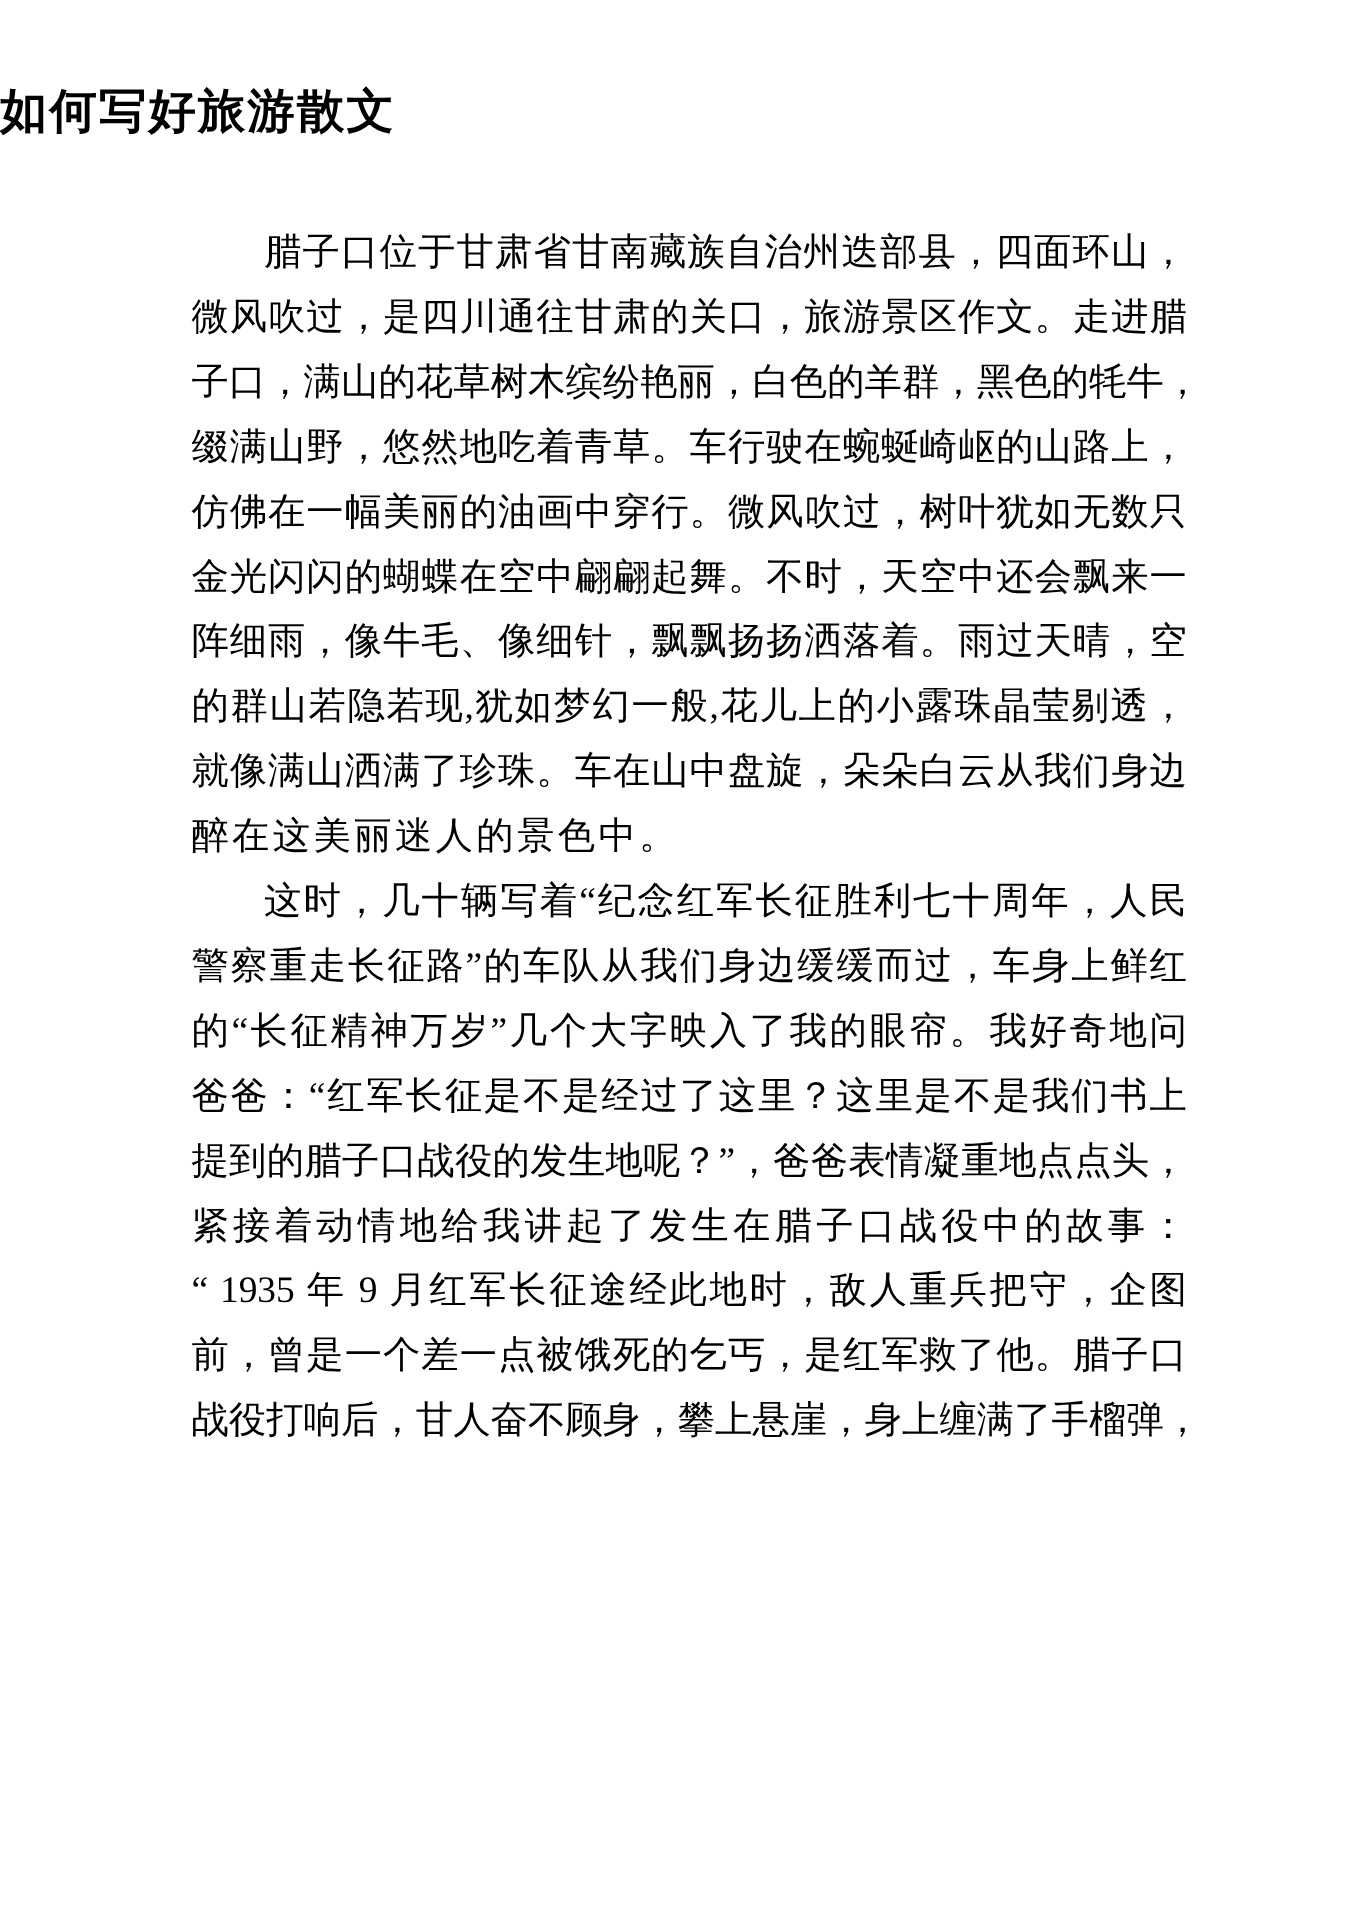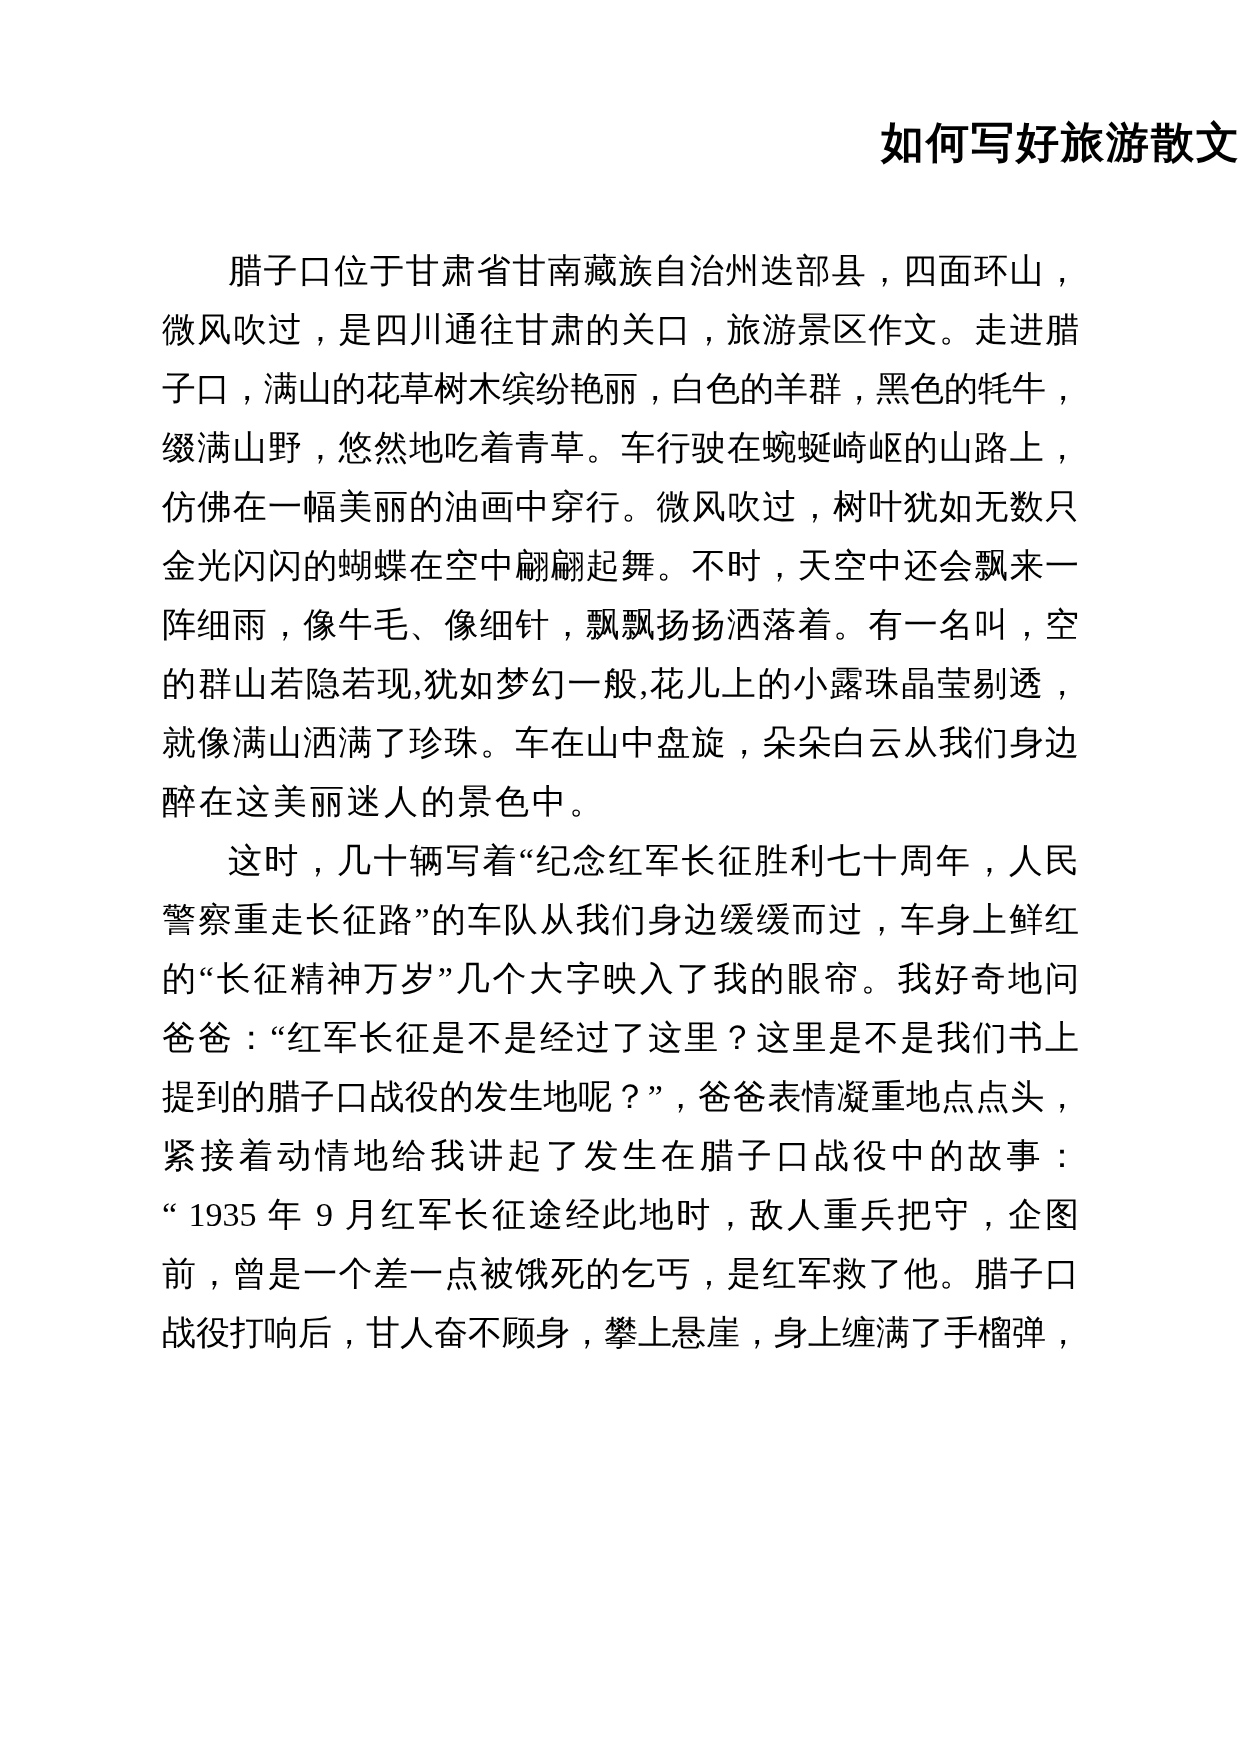--- a/index.html
+++ b/index.html
@@ -8,22 +8,22 @@
     position: relative;
     width: 1241px;
     height: 1754px;
     margin: 0 auto;
     background: #ffffff;
     color: #000000;
     font-family: "Liberation Serif", "DejaVu Serif", serif;
     overflow: hidden;
   }
   .doc-title {
-    padding-top: 113px;
-    text-align: right;
+    padding-top: 72px;
+    text-align: left;
     font-size: 43px;
     font-weight: 700;
     line-height: 60px;
     letter-spacing: 2px;
     color: #000000;
   }
   .doc-body {
     margin: 68px 162px 0 162px; 
     width: 917px;
   }
@@ -35,39 +35,39 @@
     text-align: justify;
     text-align-last: justify;
     color: #000000;
   }
   .ln.short {
     text-align: left;
     text-align-last: left;
     letter-spacing: 3px;
   }
   .ln.indent { text-indent: 66px; }
-  .paragraph { display: block; }
+  .paragraph { display: block; margin-left: 12px; }
 </style>
 </head>
 <body>
 
 <div class="page">
 
   <div class="doc-title">如何写好旅游散文</div>
 
   <div class="doc-body">
 
     <div class="paragraph">
       <div class="ln indent">腊子口位于甘肃省甘南藏族自治州迭部县，四面环山，</div>
       <div class="ln">微风吹过，是四川通往甘肃的关口，旅游景区作文。走进腊</div>
       <div class="ln">子口，满山的花草树木缤纷艳丽，白色的羊群，黑色的牦牛，</div>
       <div class="ln">缀满山野，悠然地吃着青草。车行驶在蜿蜒崎岖的山路上，</div>
       <div class="ln">仿佛在一幅美丽的油画中穿行。微风吹过，树叶犹如无数只</div>
       <div class="ln">金光闪闪的蝴蝶在空中翩翩起舞。不时，天空中还会飘来一</div>
-      <div class="ln">阵细雨，像牛毛、像细针，飘飘扬扬洒落着。有一名叫，空</div>
+      <div class="ln">阵细雨，像牛毛、像细针，飘飘扬扬洒落着。雨过天晴，空</div>
       <div class="ln">的群山若隐若现,犹如梦幻一般,花儿上的小露珠晶莹剔透，</div>
       <div class="ln">就像满山洒满了珍珠。车在山中盘旋，朵朵白云从我们身边</div>
       <div class="ln short">醉在这美丽迷人的景色中。</div>
     </div>
 
     <div class="paragraph">
       <div class="ln indent">这时，几十辆写着“纪念红军长征胜利七十周年，人民</div>
       <div class="ln">警察重走长征路”的车队从我们身边缓缓而过，车身上鲜红</div>
       <div class="ln">的“长征精神万岁”几个大字映入了我的眼帘。我好奇地问</div>
       <div class="ln">爸爸：“红军长征是不是经过了这里？这里是不是我们书上</div>

